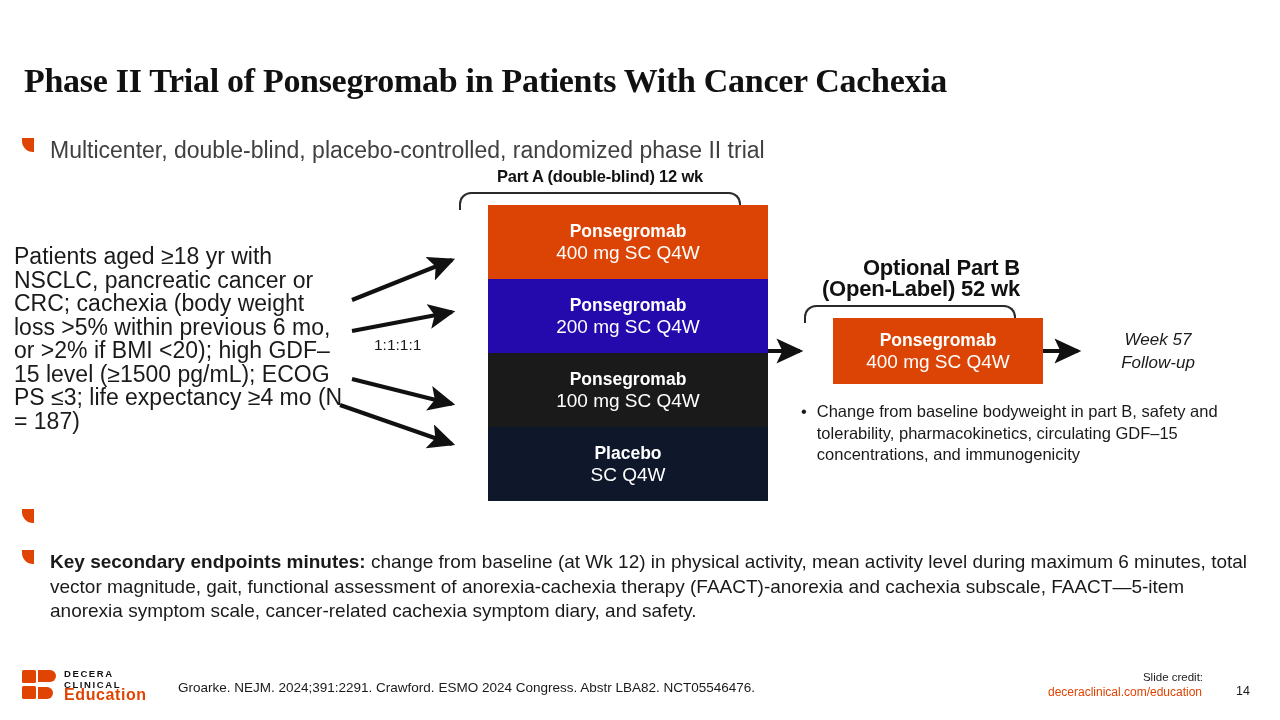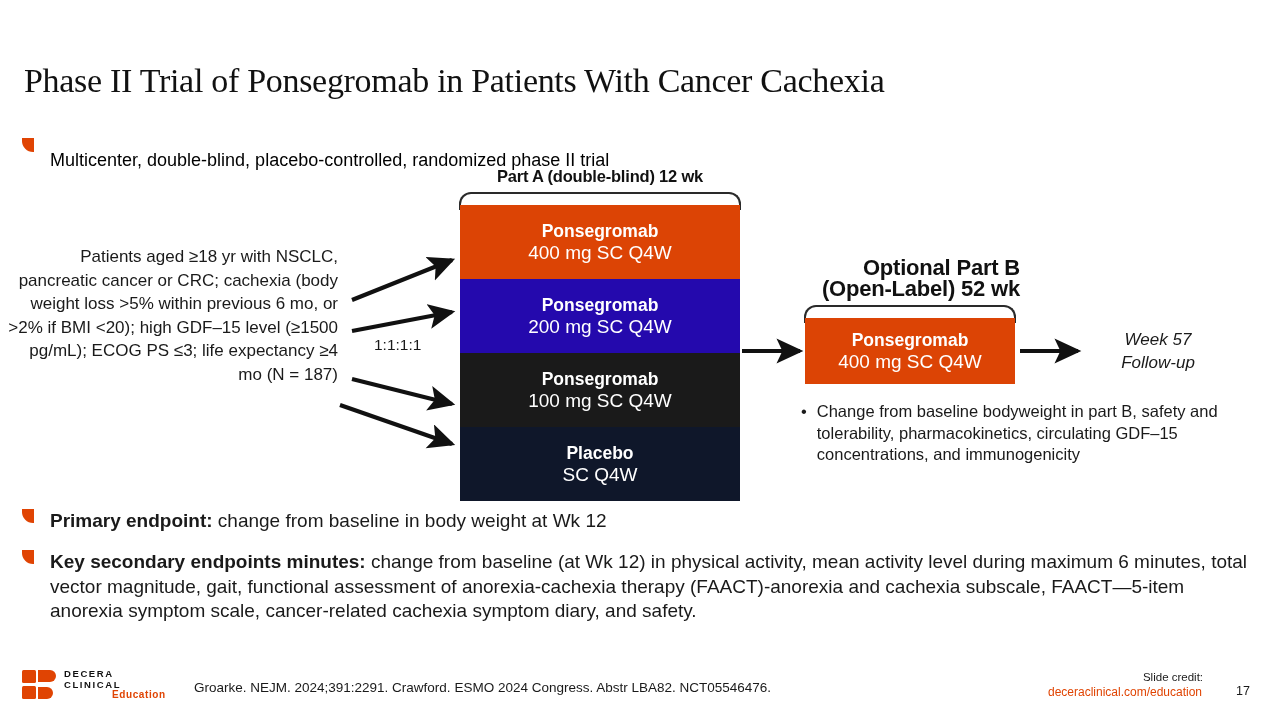--- a/index.html
+++ b/index.html
@@ -16,21 +16,21 @@
     color: #1a1a1a;
   }
 
   
   #slide-title {
     position: absolute;
     left: 24px;
     top: 60px;
     width: 1230px;
     font-family: "Liberation Serif", serif;
-    font-weight: normal;
+    font-weight: bold;
     font-size: 34px;
     line-height: 42px;
     letter-spacing: -0.3px;
     color: #111111;
   }
 
   
   .wedge {
     width: 12px;
     height: 14px;
@@ -44,34 +44,33 @@
   
   #intro-row {
     position: absolute;
     left: 22px;
     top: 138px;
     display: flex;
     align-items: flex-start;
     gap: 16px;
   }
   #intro-text {
-    font-size: 18px;
+    font-size: 23px;
     line-height: 24px;
-    color: #000000;
-    margin-top: 10px;
+    color: #404040;
   }
 
   
   #patient-population {
     position: absolute;
-    left: 8px;
+    left: 14px;
     top: 245px;
     width: 330px;
-    text-align: right;
-    font-size: 17px;
+    text-align: left;
+    font-size: 23px;
     line-height: 23.5px;
     color: #1a1a1a;
   }
 
   
   #ratio-label {
     position: absolute;
     left: 374px;
     top: 336px;
     font-size: 15.5px;
@@ -120,20 +119,21 @@
   }
   .arm {
     width: 280px;
     height: 74px;
     box-sizing: border-box;
     display: flex;
     flex-direction: column;
     align-items: center;
     justify-content: center;
     text-align: center;
+    margin-left: 28px;
   }
   .arm-name {
     font-size: 17.5px;
     font-weight: bold;
     line-height: 22px;
     color: #ffffff;
   }
   .arm-dose {
     font-size: 19px;
     line-height: 22px;
@@ -249,30 +249,28 @@
   .logo-line {
     font-size: 9.5px;
     font-weight: bold;
     letter-spacing: 1.6px;
     color: #111111;
     display: block;
   }
   .logo-line.edu {
     color: #E04403;
     letter-spacing: 0.6px;
-    font-size: 10px;
-    margin-left: 48px;
+    font-size: 16px;
   }
   #citation {
     position: absolute;
     left: 178px;
     top: 680px;
     font-size: 13.5px;
     color: #1a1a1a;
-    margin-left: 16px;
   }
   #slide-credit-label {
     position: absolute;
     left: 1088px;
     top: 671px;
     width: 170px;
     text-align: center;
     font-size: 11.5px;
     color: #1a1a1a;
   }
@@ -367,21 +365,20 @@
 
 <div id="exploratory">
   <div class="explore-item">
     <span class="explore-dot">•</span>
     <span>Change from baseline bodyweight in part B, safety and tolerability, pharmacokinetics, circulating GDF–15 concentrations, and immunogenicity</span>
   </div>
 </div>
 
 <div class="endpoint-row" id="primary-endpoint-row">
   <span class="wedge"></span>
-  <span class="endpoint-text"><b>Primary endpoint:</b><span> change from baseline in body weight at Wk 12</span></span>
 </div>
 
 <div class="endpoint-row" id="secondary-endpoint-row">
   <span class="wedge"></span>
   <span class="endpoint-text"><b>Key secondary endpoints minutes:</b><span> change from baseline (at Wk 12) in physical activity, mean activity level during maximum 6 minutes, total vector magnitude, gait, functional assessment of anorexia-cachexia therapy (FAACT)-anorexia and cachexia subscale, FAACT—5-item anorexia symptom scale, cancer-related cachexia symptom diary, and safety.</span></span>
 </div>
 
 <svg id="logo-mark" viewBox="0 0 34 30">
   <rect x="0" y="0" width="14" height="13" rx="1.5" fill="#E04403"></rect>
   <rect x="0" y="16" width="14" height="13" rx="1.5" fill="#E04403"></rect>
@@ -389,13 +386,13 @@
   <path d="M16,17 h9 a6,6 0 1 1 0,12 h-9 z" fill="#E04403"></path>
 </svg>
 <div id="logo-text">
   <span class="logo-line">DECERA</span>
   <span class="logo-line">CLINICAL</span>
   <span class="logo-line edu">Education</span>
 </div>
 <div id="citation">Groarke. NEJM. 2024;391:2291. Crawford. ESMO 2024 Congress. Abstr LBA82. NCT05546476.</div>
 <div id="slide-credit-label">Slide credit:</div>
 <div id="slide-credit-url">deceraclinical.com/education</div>
-<div id="slide-number">17</div>
+<div id="slide-number">14</div>
 
 </body></html>

